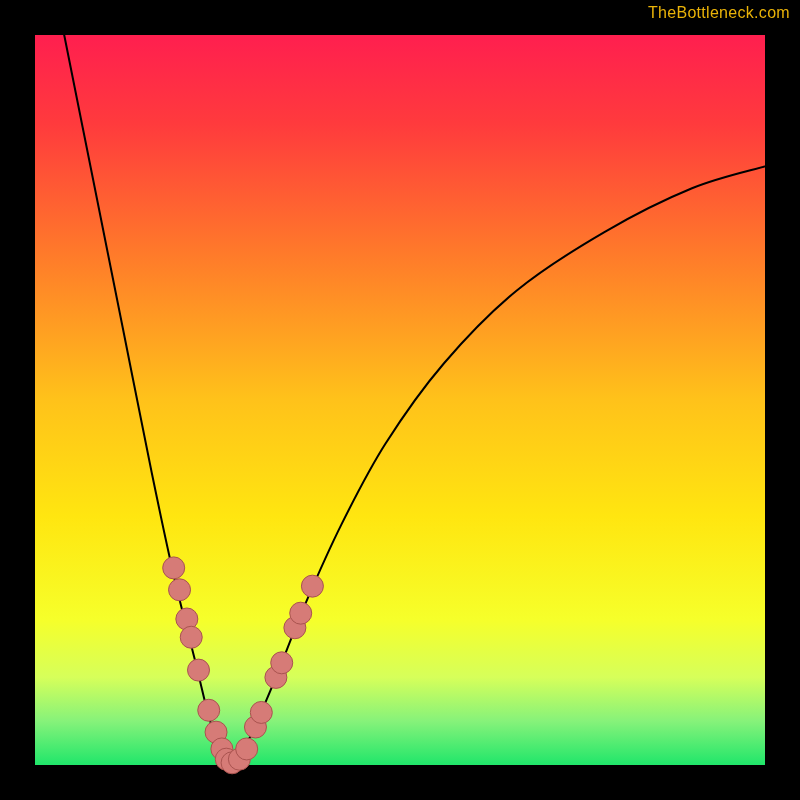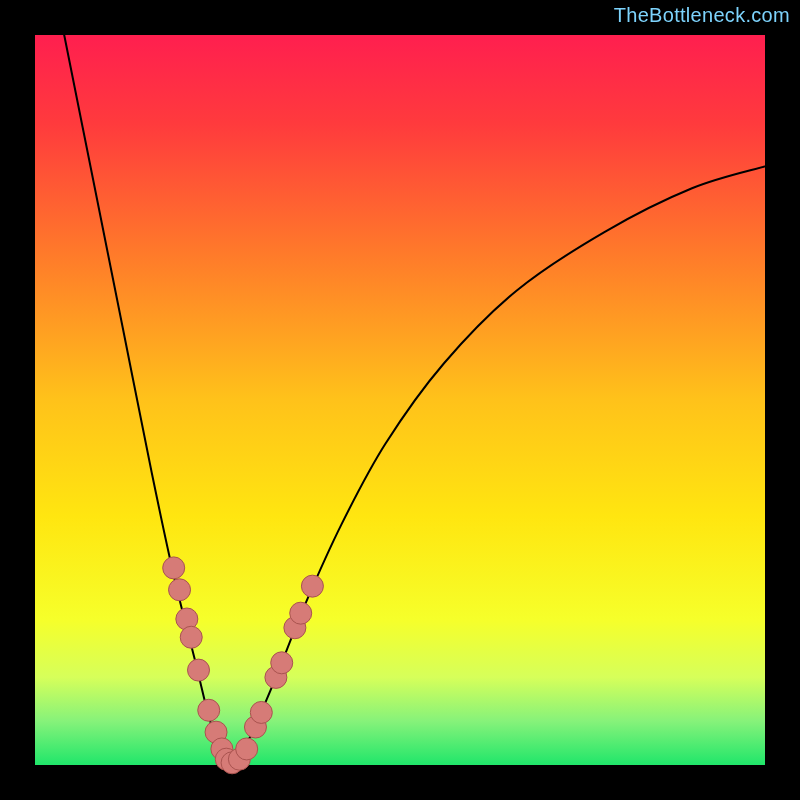--- a/index.html
+++ b/index.html
@@ -14,22 +14,22 @@
   .stage {
     position: relative;
     width: 800px;
     height: 800px;
     background: #000;
   }
   .watermark {
     position: absolute;
     top: 4px;
     right: 10px;
-    color: #7dd3fc;
-    font-size: 20px;
+    color: #eab308;
+    font-size: 16px;
     font-weight: 500;
     letter-spacing: 0.3px;
     z-index: 50;
     user-select: none;
   }
   svg.plot {
     position: absolute;
     left: 0;
     top: 0;
     width: 800px;

